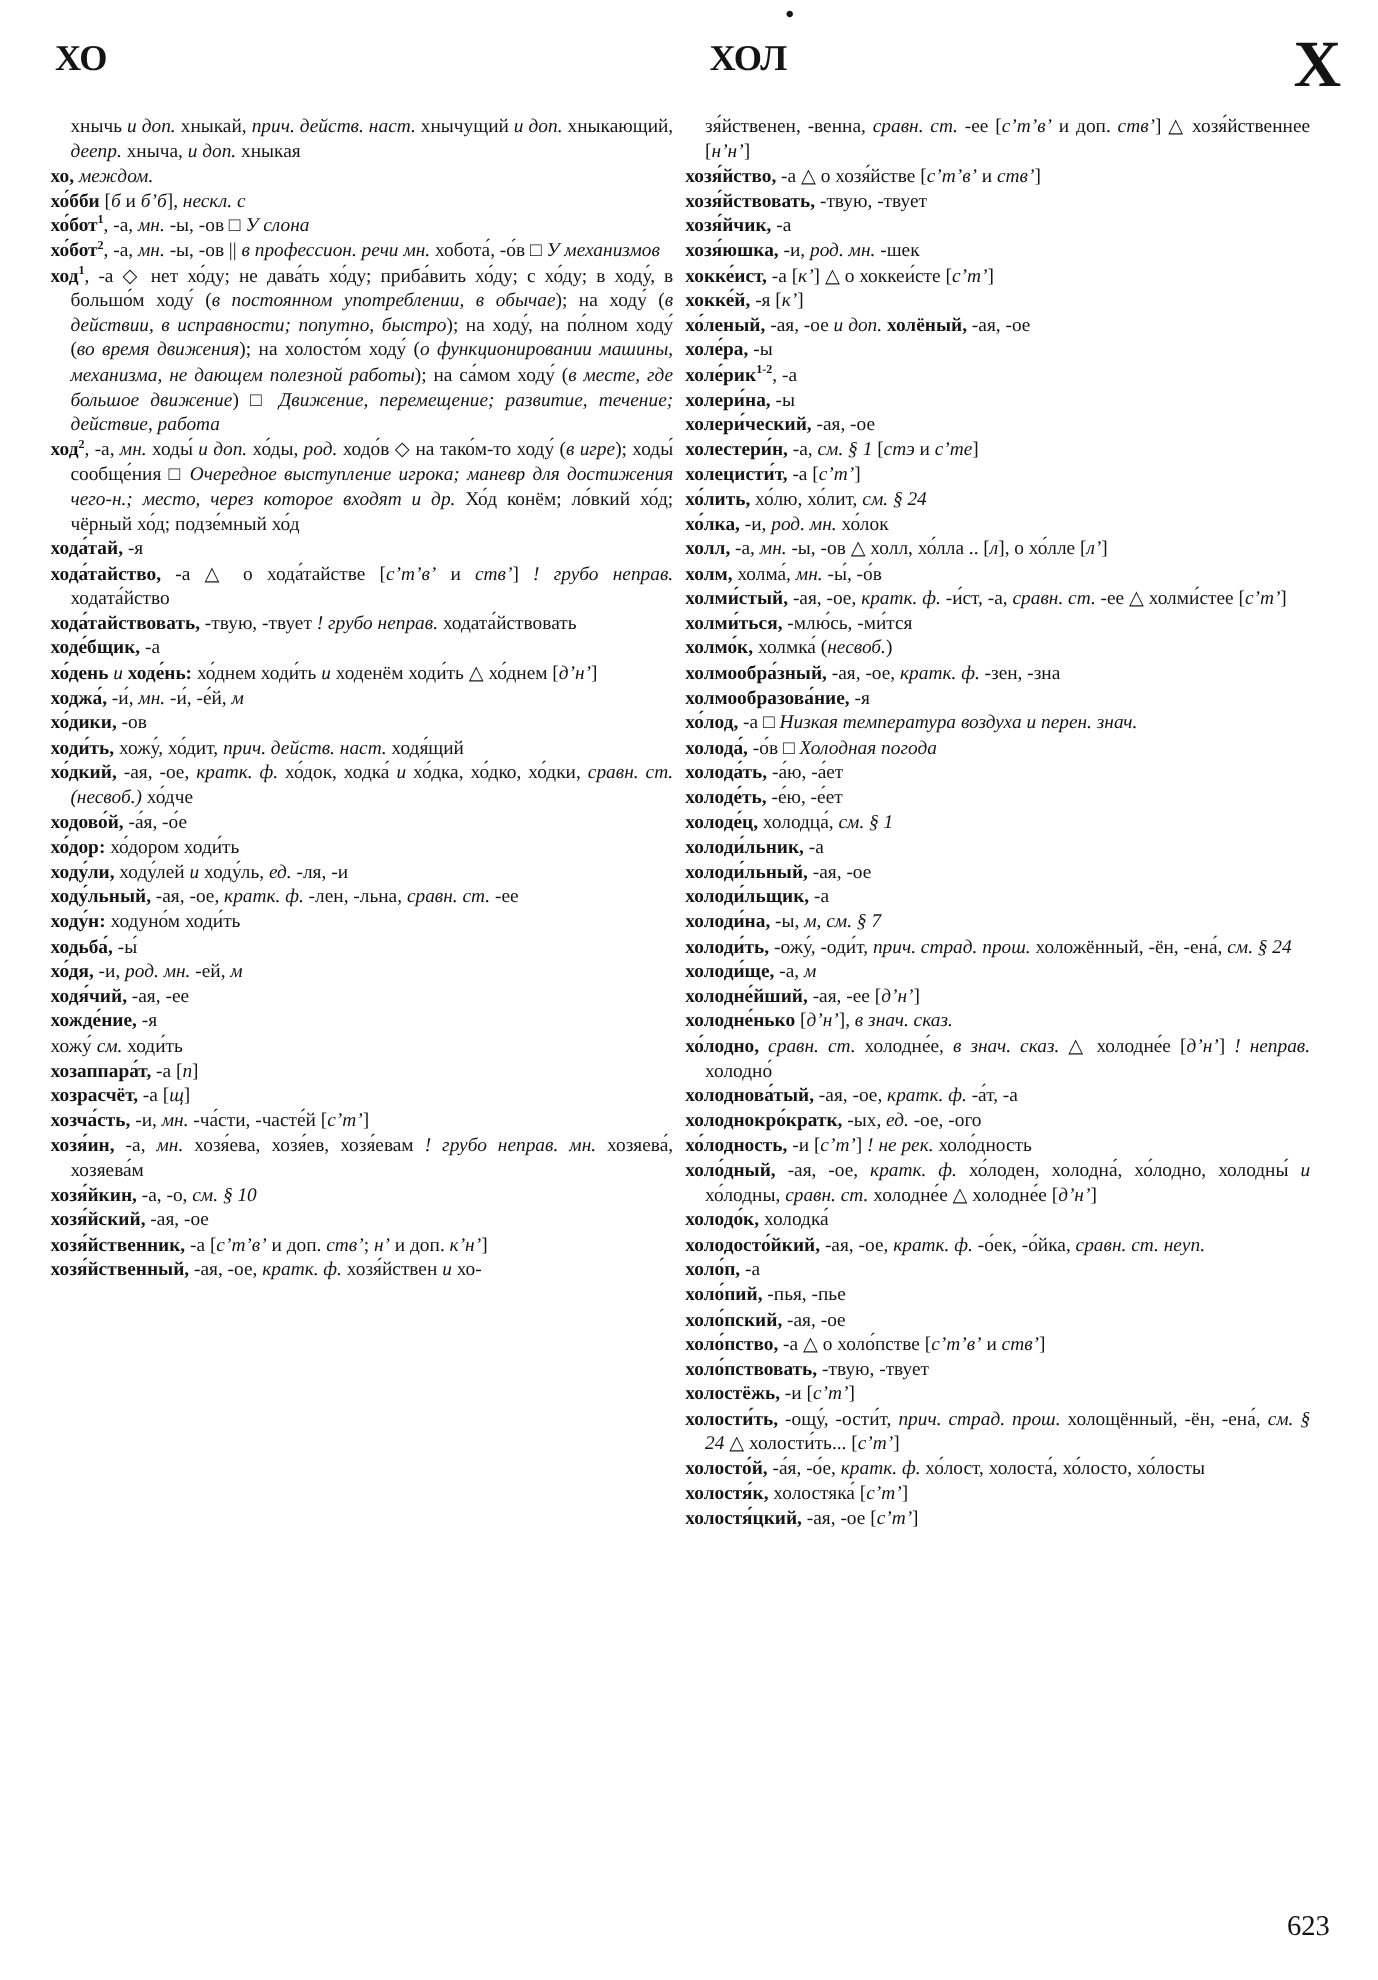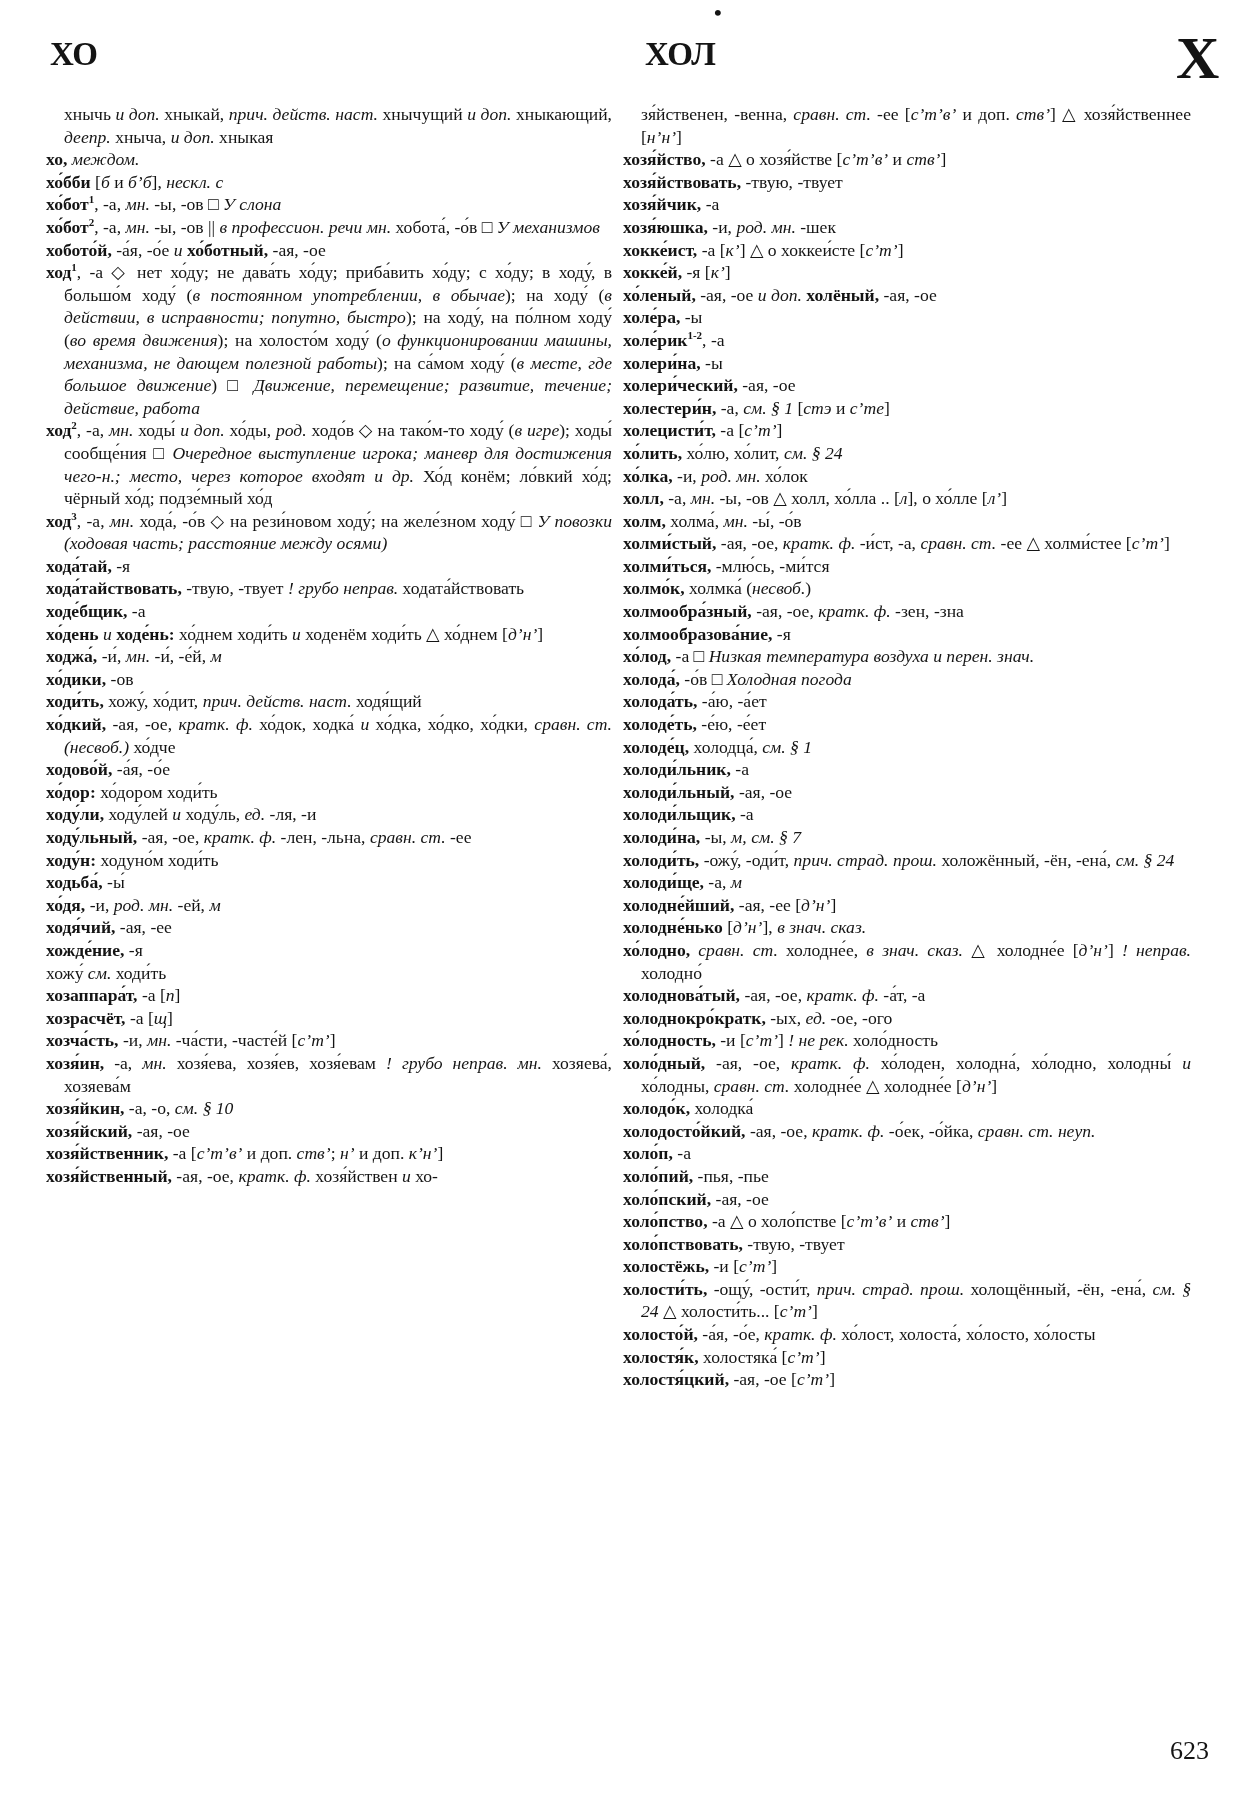--- a/index.html
+++ b/index.html
@@ -38,25 +38,24 @@
 <div id="rh-left" class="running-head">ХО</div>
 <div id="rh-right" class="running-head">ХОЛ</div>
 <div id="rh-letter" class="running-head">Х</div>
 
 <div id="col-left" class="column">
     <p class="entry cont"><span>хнычь </span><span class="i">и доп.</span><span> хныкай, </span><span class="i">прич. действ. наст.</span><span> хнычу­щий </span><span class="i">и доп.</span><span> хныкающий, </span><span class="i">деепр.</span><span> хныча, </span><span class="i">и доп.</span><span> хныкая</span></p>
     <p class="entry"><span class="b">хо,</span><span class="i"> междом.</span></p>
     <p class="entry"><span class="b">хо́бби</span><span> [</span><span class="i">б</span><span> и </span><span class="i">б’б</span><span>], </span><span class="i">нескл. с</span></p>
     <p class="entry"><span class="b">хо́бот</span><sup>1</sup><span>, -а, </span><span class="i">мн.</span><span> -ы, -ов □ </span><span class="i">У слона</span></p>
     <p class="entry"><span class="b">хо́бот</span><sup>2</sup><span>, -а, </span><span class="i">мн.</span><span> -ы, -ов || </span><span class="i">в профессион. речи мн.</span><span> хобота́, -о́в □ </span><span class="i">У механизмов</span></p>
-    <p class="entry"><span class="b">хобото́й,</span><span> -а́я, -о́е </span><span class="i">и</span><span class="b"> хо́ботный,</span><span> -ая, -ое</span></p>
     <p class="entry"><span class="b">ход</span><sup>1</sup><span>, -а ◇ нет хо́ду; не дава́ть хо́ду; приба́вить хо́ду; с хо́ду; в ходу́, в большо́м ходу́ (</span><span class="i">в постоянном употреблении, в обычае</span><span>); на ходу́ (</span><span class="i">в действии, в исправности; попутно, быстро</span><span>); на ходу́, на по́лном ходу́ (</span><span class="i">во время движения</span><span>); на холосто́м ходу́ (</span><span class="i">о функционировании машины, механизма, не дающем полезной работы</span><span>); на са́мом ходу́ (</span><span class="i">в месте, где большое движение</span><span>) □ </span><span class="i">Движение, перемещение; развитие, течение; действие, работа</span></p>
     <p class="entry"><span class="b">ход</span><sup>2</sup><span>, -а, </span><span class="i">мн.</span><span> ходы́ </span><span class="i">и доп.</span><span> хо́ды, </span><span class="i">род.</span><span> ходо́в ◇ на тако́м-то ходу́ (</span><span class="i">в игре</span><span>); ходы́ сообще́ния □ </span><span class="i">Очередное выступление игрока; маневр для достижения чего-н.; место, через которое входят и др.</span><span> Хо́д конём; ло́вкий хо́д; чёрный хо́д; подзе́мный хо́д</span></p>
-    <p class="entry"><span class="b">ход</span><sup>3</sup><span>, -а, </span><span class="i">мн.</span><span> хода́, -о́в ◇ на рези́новом ходу́; на желе́зном ходу́ □ </span><span class="i">У повозки (ходовая часть; расстояние между осями)</span></p>
     <p class="entry"><span class="b">хода́тай,</span><span> -я</span></p>
+    <p class="entry"><span class="b">хода́тайство,</span><span> -а △ о хода́тайстве [</span><span class="i">с’т’в’</span><span> и </span><span class="i">ств’</span><span>] </span><span class="i">! грубо неправ.</span><span> ходата́йство</span></p>
     <p class="entry"><span class="b">хода́тайствовать,</span><span> -твую, -твует </span><span class="i">! грубо неправ.</span><span> ходата́йствовать</span></p>
     <p class="entry"><span class="b">ходе́бщик,</span><span> -а</span></p>
     <p class="entry"><span class="b">хо́день</span><span class="i"> и </span><span class="b">ходе́нь:</span><span> хо́днем ходи́ть </span><span class="i">и</span><span> ходенём ходи́ть △ хо́днем [</span><span class="i">д’н’</span><span>]</span></p>
     <p class="entry"><span class="b">ходжа́,</span><span> -и́, </span><span class="i">мн.</span><span> -и́, -е́й, </span><span class="i">м</span></p>
     <p class="entry"><span class="b">хо́дики,</span><span> -ов</span></p>
     <p class="entry"><span class="b">ходи́ть,</span><span> хожу́, хо́дит, </span><span class="i">прич. действ. наст.</span><span> ходя́щий</span></p>
     <p class="entry"><span class="b">хо́дкий,</span><span> -ая, -ое, </span><span class="i">кратк. ф.</span><span> хо́док, ходка́ </span><span class="i">и</span><span> хо́дка, хо́дко, хо́дки, </span><span class="i">сравн. ст. (несвоб.)</span><span> хо́дче</span></p>
     <p class="entry"><span class="b">ходово́й,</span><span> -а́я, -о́е</span></p>
     <p class="entry"><span class="b">хо́дор:</span><span> хо́дором ходи́ть</span></p>
     <p class="entry"><span class="b">ходу́ли,</span><span> ходу́лей </span><span class="i">и</span><span> ходу́ль, </span><span class="i">ед.</span><span> -ля, -и</span></p>

